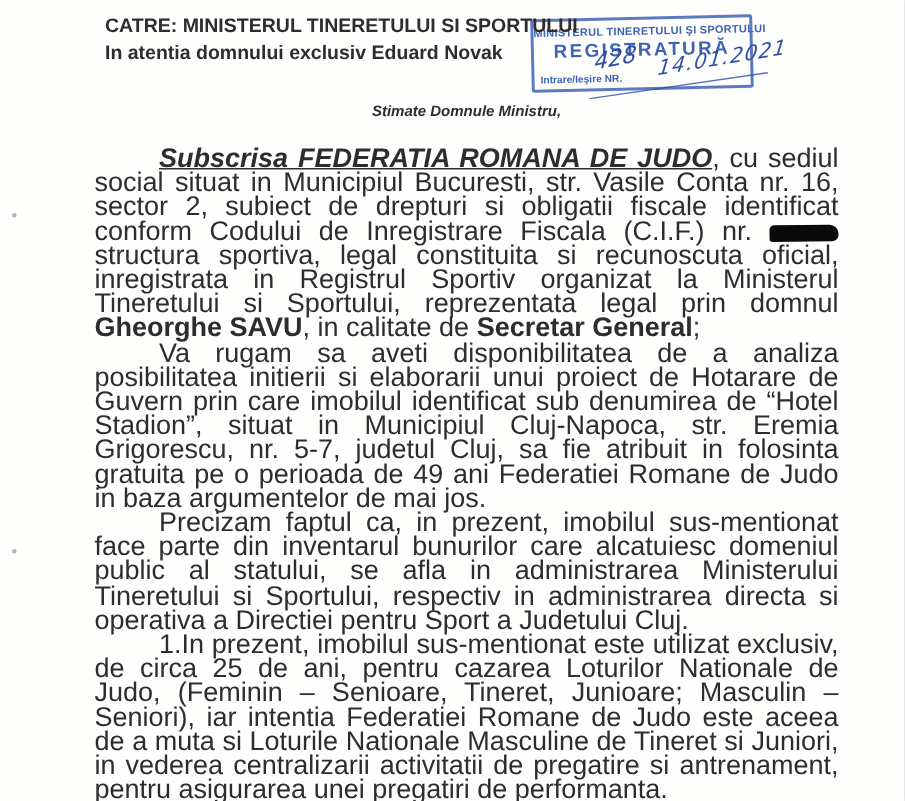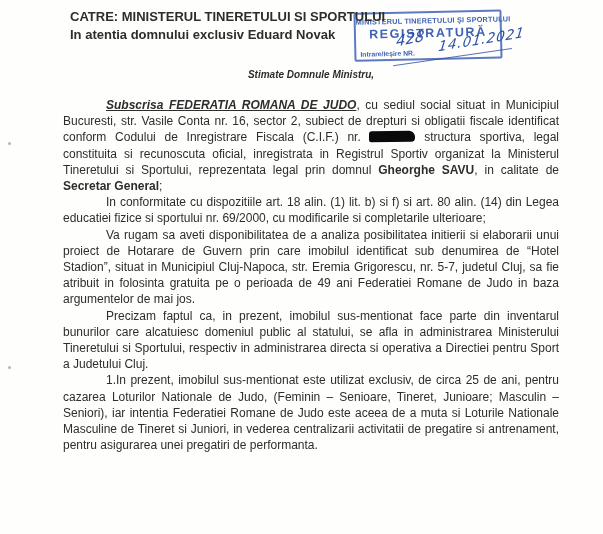--- a/index.html
+++ b/index.html
@@ -9,21 +9,21 @@
     font-family:"Liberation Sans", sans-serif; color:#2d2d2d;
     box-shadow:0 0 4px rgba(0,0,0,.25);
   }
   .letter { position:absolute; left:63px; top:8px; width:496px; }
   .addr { font-weight:bold; font-size:13px; line-height:17.5px; padding-left:7px; }
   .addr div { white-space:nowrap; }
   .salutation {
     margin-top:26px; text-align:center;
     font-weight:bold; font-style:italic; font-size:10px;
   }
-  .bodytext { margin-top:17px; font-size:12px; line-height:16.2px; text-align:justify; }
+  .bodytext { margin-top:17px; font-size:18px; line-height:16.2px; text-align:justify; }
   .bodytext p { margin:0; text-indent:43px; }
   .bodytext p.gap-big { margin-top:11px; }
   .bodytext p.gap-small { }
   .b { font-weight:bold; }
   .lead { font-weight:bold; font-style:italic; text-decoration:underline; }
   .redaction {
     display:inline-block; width:46px; height:11px; background:#0a0a0a;
     border-radius:3px 6px 4px 2px; vertical-align:-1px; transform:rotate(-.7deg);
   }
   
@@ -76,21 +76,20 @@
       <div>CATRE: MINISTERUL TINERETULUI SI SPORTULUI</div>
       <div>In atentia domnului exclusiv Eduard Novak</div>
     </div>
 
     <div class="salutation">Stimate Domnule Ministru,</div>
 
     <div class="bodytext">
 
       <p><span class="lead">Subscrisa FEDERATIA ROMANA DE JUDO</span><span>, cu sediul social situat in Municipiul Bucuresti, str. Vasile Conta nr. 16, sector 2, subiect de drepturi si obligatii fiscale identificat conform Codului de Inregistrare Fiscala (C.I.F.) nr. </span><span class="redaction"></span><span> structura sportiva, legal constituita si recunoscuta oficial, inregistrata in Registrul Sportiv organizat la Ministerul Tineretului si Sportului, reprezentata legal prin domnul </span><span class="b">Gheorghe SAVU</span><span>, in calitate de </span><span class="b">Secretar General</span><span>;</span></p>
 
-      <p>In conformitate cu dispozitiile art. 18 alin. (1) lit. b) si f) si art. 80 alin. (14) din Legea educatiei fizice si sportului nr. 69/2000, cu modificarile si completarile ulterioare;</p>
 
       <p>Va rugam sa aveti disponibilitatea de a analiza posibilitatea initierii si elaborarii unui proiect de Hotarare de Guvern prin care imobilul identificat sub denumirea de “Hotel Stadion”, situat in Municipiul Cluj-Napoca, str. Eremia Grigorescu, nr. 5-7, judetul Cluj, sa fie atribuit in folosinta gratuita pe o perioada de 49 ani Federatiei Romane de Judo in baza argumentelor de mai jos.</p>
 
       <p>Precizam faptul ca, in prezent, imobilul sus-mentionat face parte din inventarul bunurilor care alcatuiesc domeniul public al statului, se afla in administrarea Ministerului Tineretului si Sportului, respectiv in administrarea directa si operativa a Directiei pentru Sport a Judetului Cluj.</p>
 
 
       <p class="gap-small">1.In prezent, imobilul sus-mentionat este utilizat exclusiv, de circa 25 de ani, pentru cazarea Loturilor Nationale de Judo, (Feminin – Senioare, Tineret, Junioare; Masculin – Seniori), iar intentia Federatiei Romane de Judo este aceea de a muta si Loturile Nationale Masculine de Tineret si Juniori, in vederea centralizarii activitatii de pregatire si antrenament, pentru asigurarea unei pregatiri de performanta.</p>
 
 
     </div>

